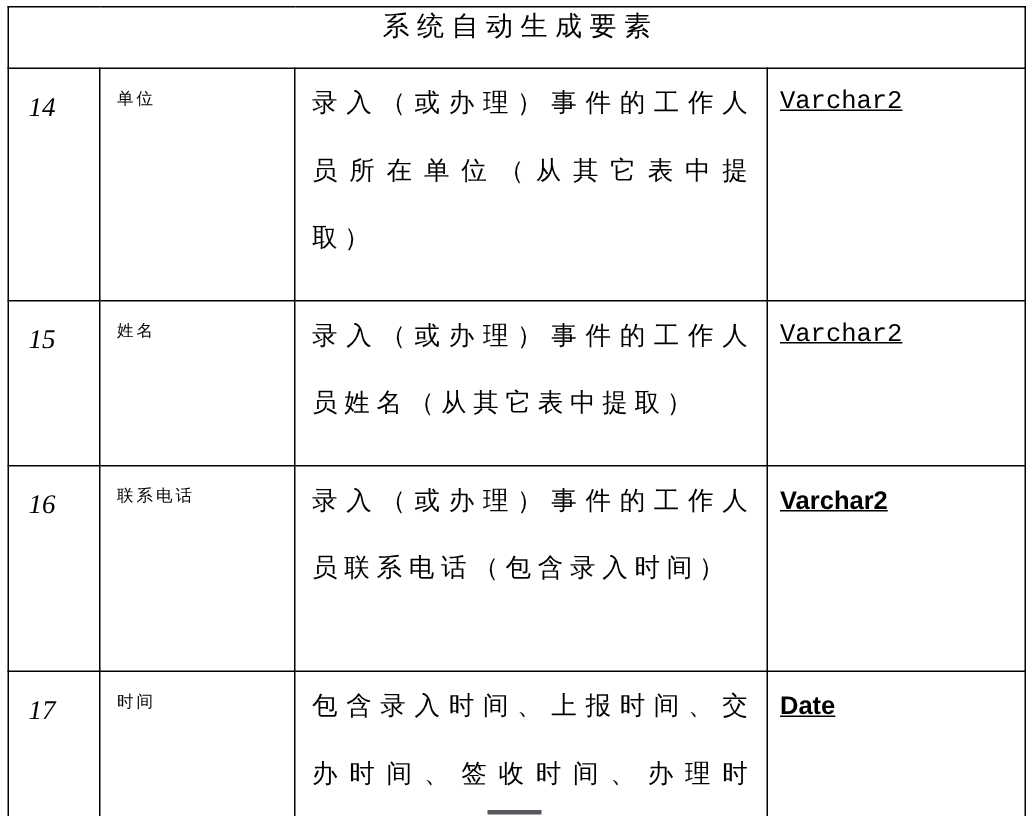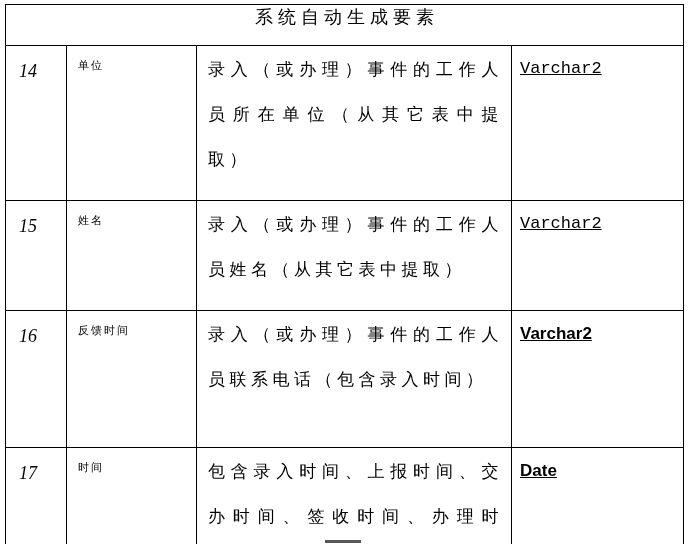--- a/index.html
+++ b/index.html
@@ -121,21 +121,21 @@
 
     <tr class="row-1">
       <td class="col-id">15</td>
       <td class="col-name">姓名</td>
       <td class="col-desc">录入（或办理）事件的工作人员姓名（从其它表中提取）</td>
       <td class="col-type">Varchar2</td>
     </tr>
 
     <tr class="row-2">
       <td class="col-id">16</td>
-      <td class="col-name">反馈时间</td>
+      <td class="col-name">联系电话</td>
       <td class="col-desc">录入（或办理）事件的工作人员联系电话（包含录入时间）</td>
       <td class="col-type type-bold">Varchar2</td>
     </tr>
 
     <tr class="row-3">
       <td class="col-id">17</td>
       <td class="col-name">时间</td>
       <td class="col-desc">包含录入时间、上报时间、交办时间、签收时间、办理时间、反馈时间</td>
       <td class="col-type type-bold">Date</td>
     </tr>

